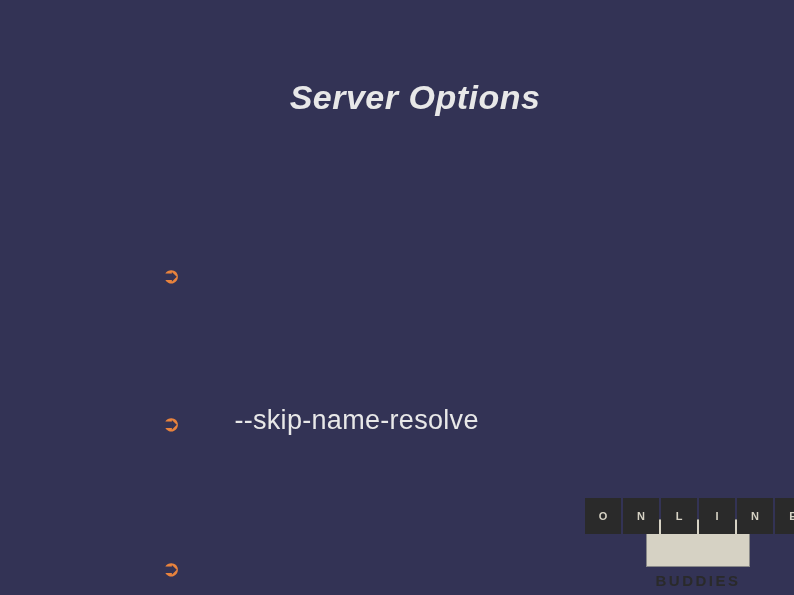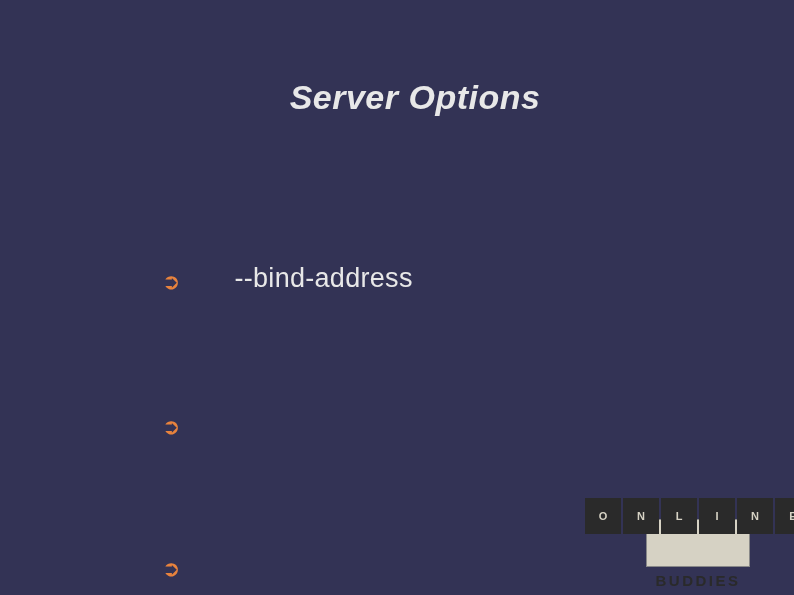--- a/index.html
+++ b/index.html
@@ -94,24 +94,24 @@
 </style>
 </head>
 <body>
 
 <div class="slide">
   <h1 class="title">Server Options</h1>
 
   <div class="content">
     <div class="list-item">
       <span class="bullet">➲</span>
-      <span class="item-text">--bind-address</span>
     </div>
     <div class="list-item">
       <span class="bullet">➲</span>
+      <span class="item-text">--skip-name-resolve</span>
     </div>
     <div class="list-item">
       <span class="bullet">➲</span>
     </div>
   </div>
 
   <div class="logo">
     <div class="logo-top">
       <span class="logo-letter">O</span>
       <span class="logo-letter">N</span>

